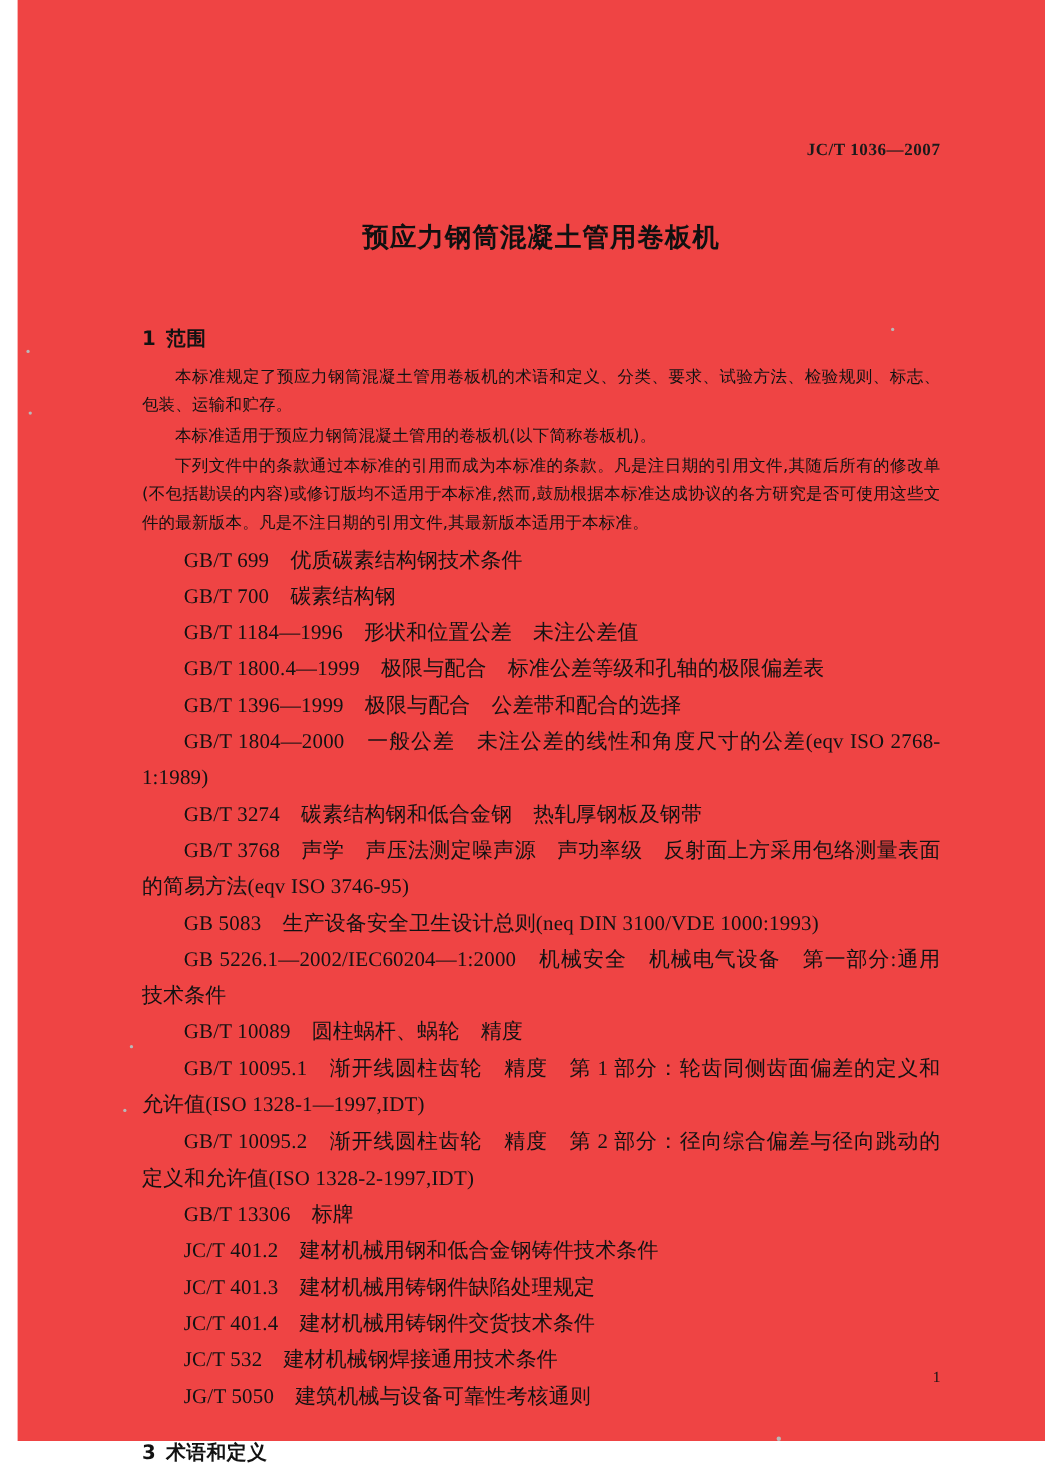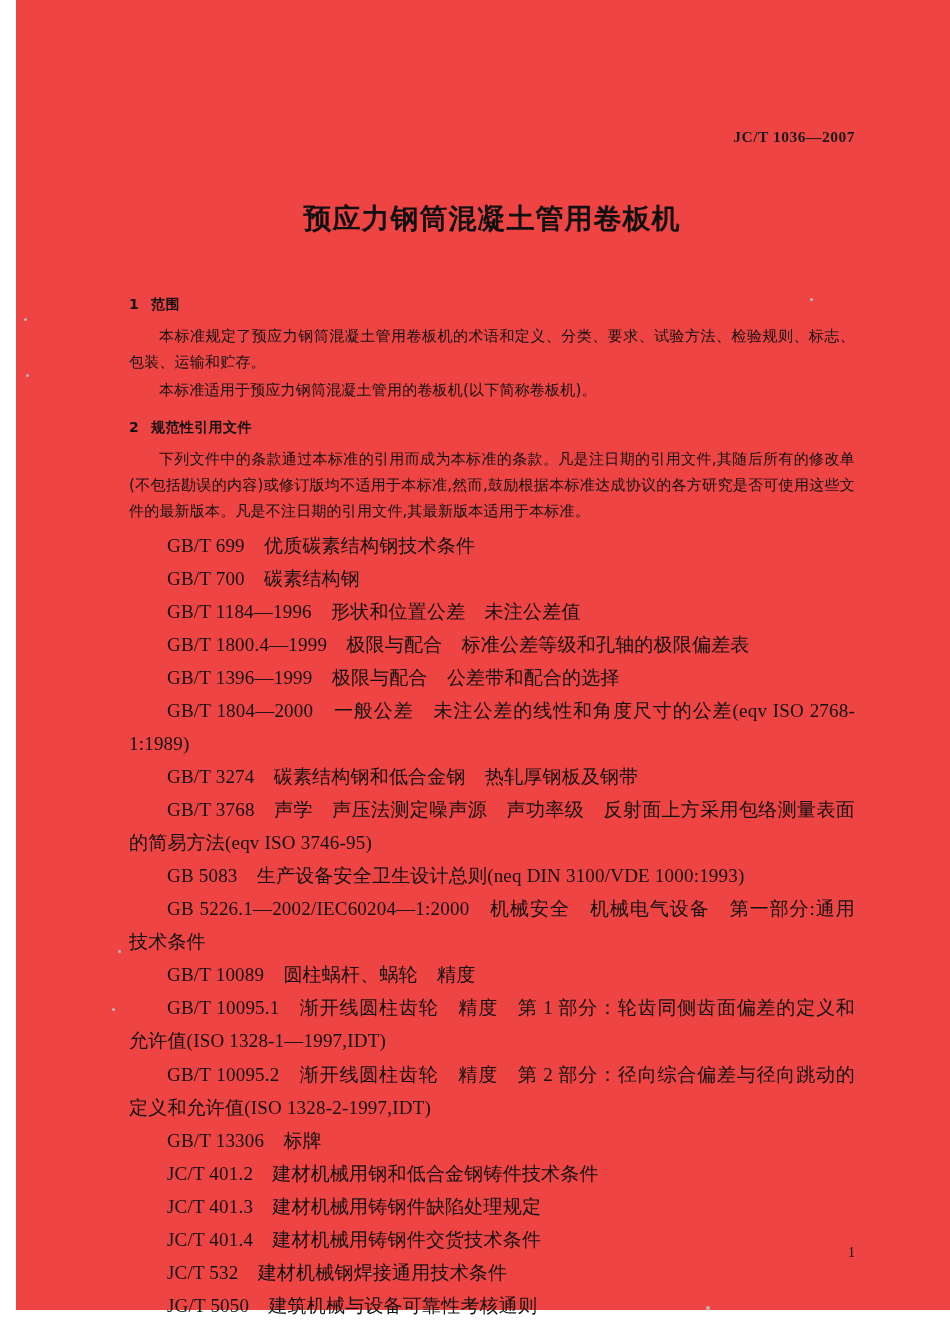--- a/index.html
+++ b/index.html
@@ -38,33 +38,33 @@
     letter-spacing: 0.5px;
     font-weight: bold;
     color: #1a1a1a;
   }
   .doc-title {
     position: absolute;
     top: 200px;
     left: 0;
     width: 726px;
     text-align: center;
-    font-size: 28px;
+    font-size: 24px;
     font-weight: bold;
     letter-spacing: 1px;
     color: #101010;
   }
   .body-area {
     position: absolute;
     top: 280px;
     left: 0;
     width: 726px;
   }
   .sec-head {
-    font-size: 14px;
+    font-size: 18px;
     font-weight: bold;
     margin: 16px 0 10px 0;
     letter-spacing: 0.4px;
   }
   .sec-head .num {
     display: inline-block;
     width: 22px;
   }
   p.para {
     font-size: 15px;
@@ -129,23 +129,20 @@
     <div class="doc-title">预应力钢筒混凝土管用卷板机</div>
 
     <div class="body-area">
 
       <div class="sec-head">
         <span class="num">1</span><span>范围</span>
       </div>
       <p class="para">本标准规定了预应力钢筒混凝土管用卷板机的术语和定义、分类、要求、试验方法、检验规则、标志、包装、运输和贮存。</p>
       <p class="para">本标准适用于预应力钢筒混凝土管用的卷板机(以下简称卷板机)。</p>
 
-      <div class="sec-head">
-        <span class="num">2</span><span>规范性引用文件</span>
-      </div>
       <p class="para">下列文件中的条款通过本标准的引用而成为本标准的条款。凡是注日期的引用文件,其随后所有的修改单(不包括勘误的内容)或修订版均不适用于本标准,然而,鼓励根据本标准达成协议的各方研究是否可使用这些文件的最新版本。凡是不注日期的引用文件,其最新版本适用于本标准。</p>
 
       <ul class="ref-list">
         <li>GB/T 699　优质碳素结构钢技术条件</li>
         <li>GB/T 700　碳素结构钢</li>
         <li>GB/T 1184—1996　形状和位置公差　未注公差值</li>
         <li>GB/T 1800.4—1999　极限与配合　标准公差等级和孔轴的极限偏差表</li>
         <li>GB/T 1396—1999　极限与配合　公差带和配合的选择</li>
         <li>GB/T 1804—2000　一般公差　未注公差的线性和角度尺寸的公差(eqv ISO 2768-1:1989)</li>
         <li>GB/T 3274　碳素结构钢和低合金钢　热轧厚钢板及钢带</li>

